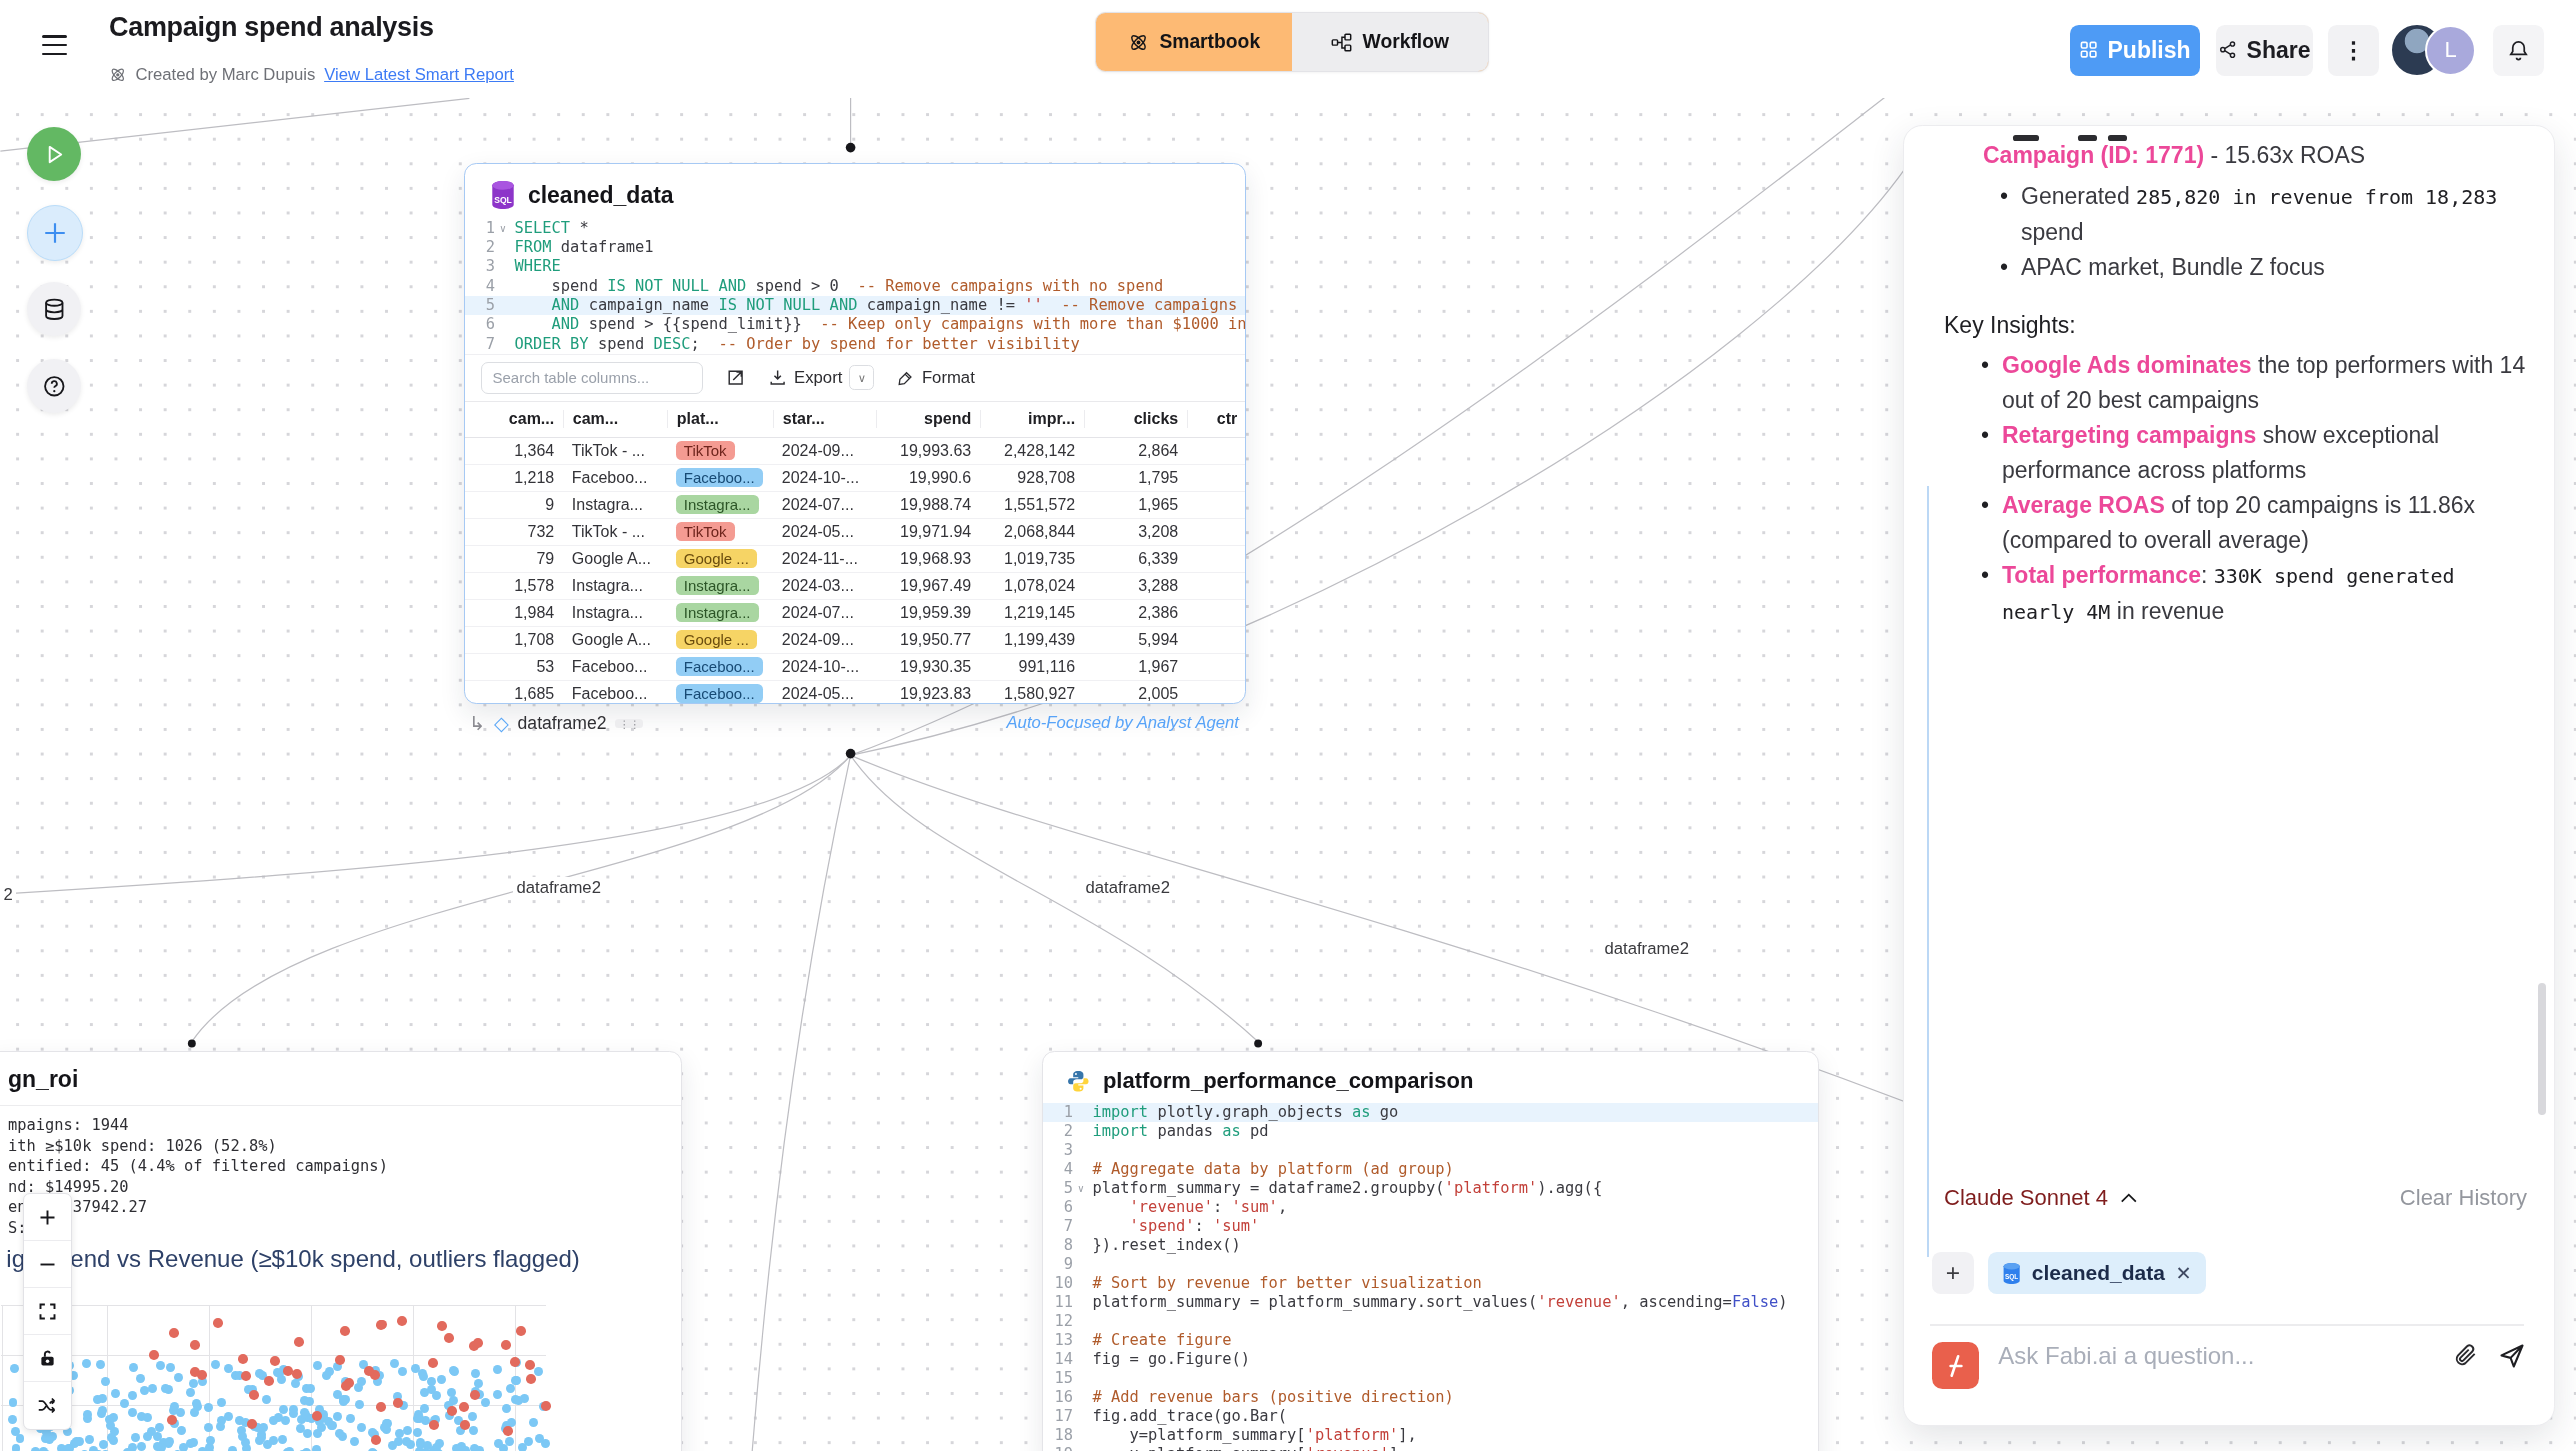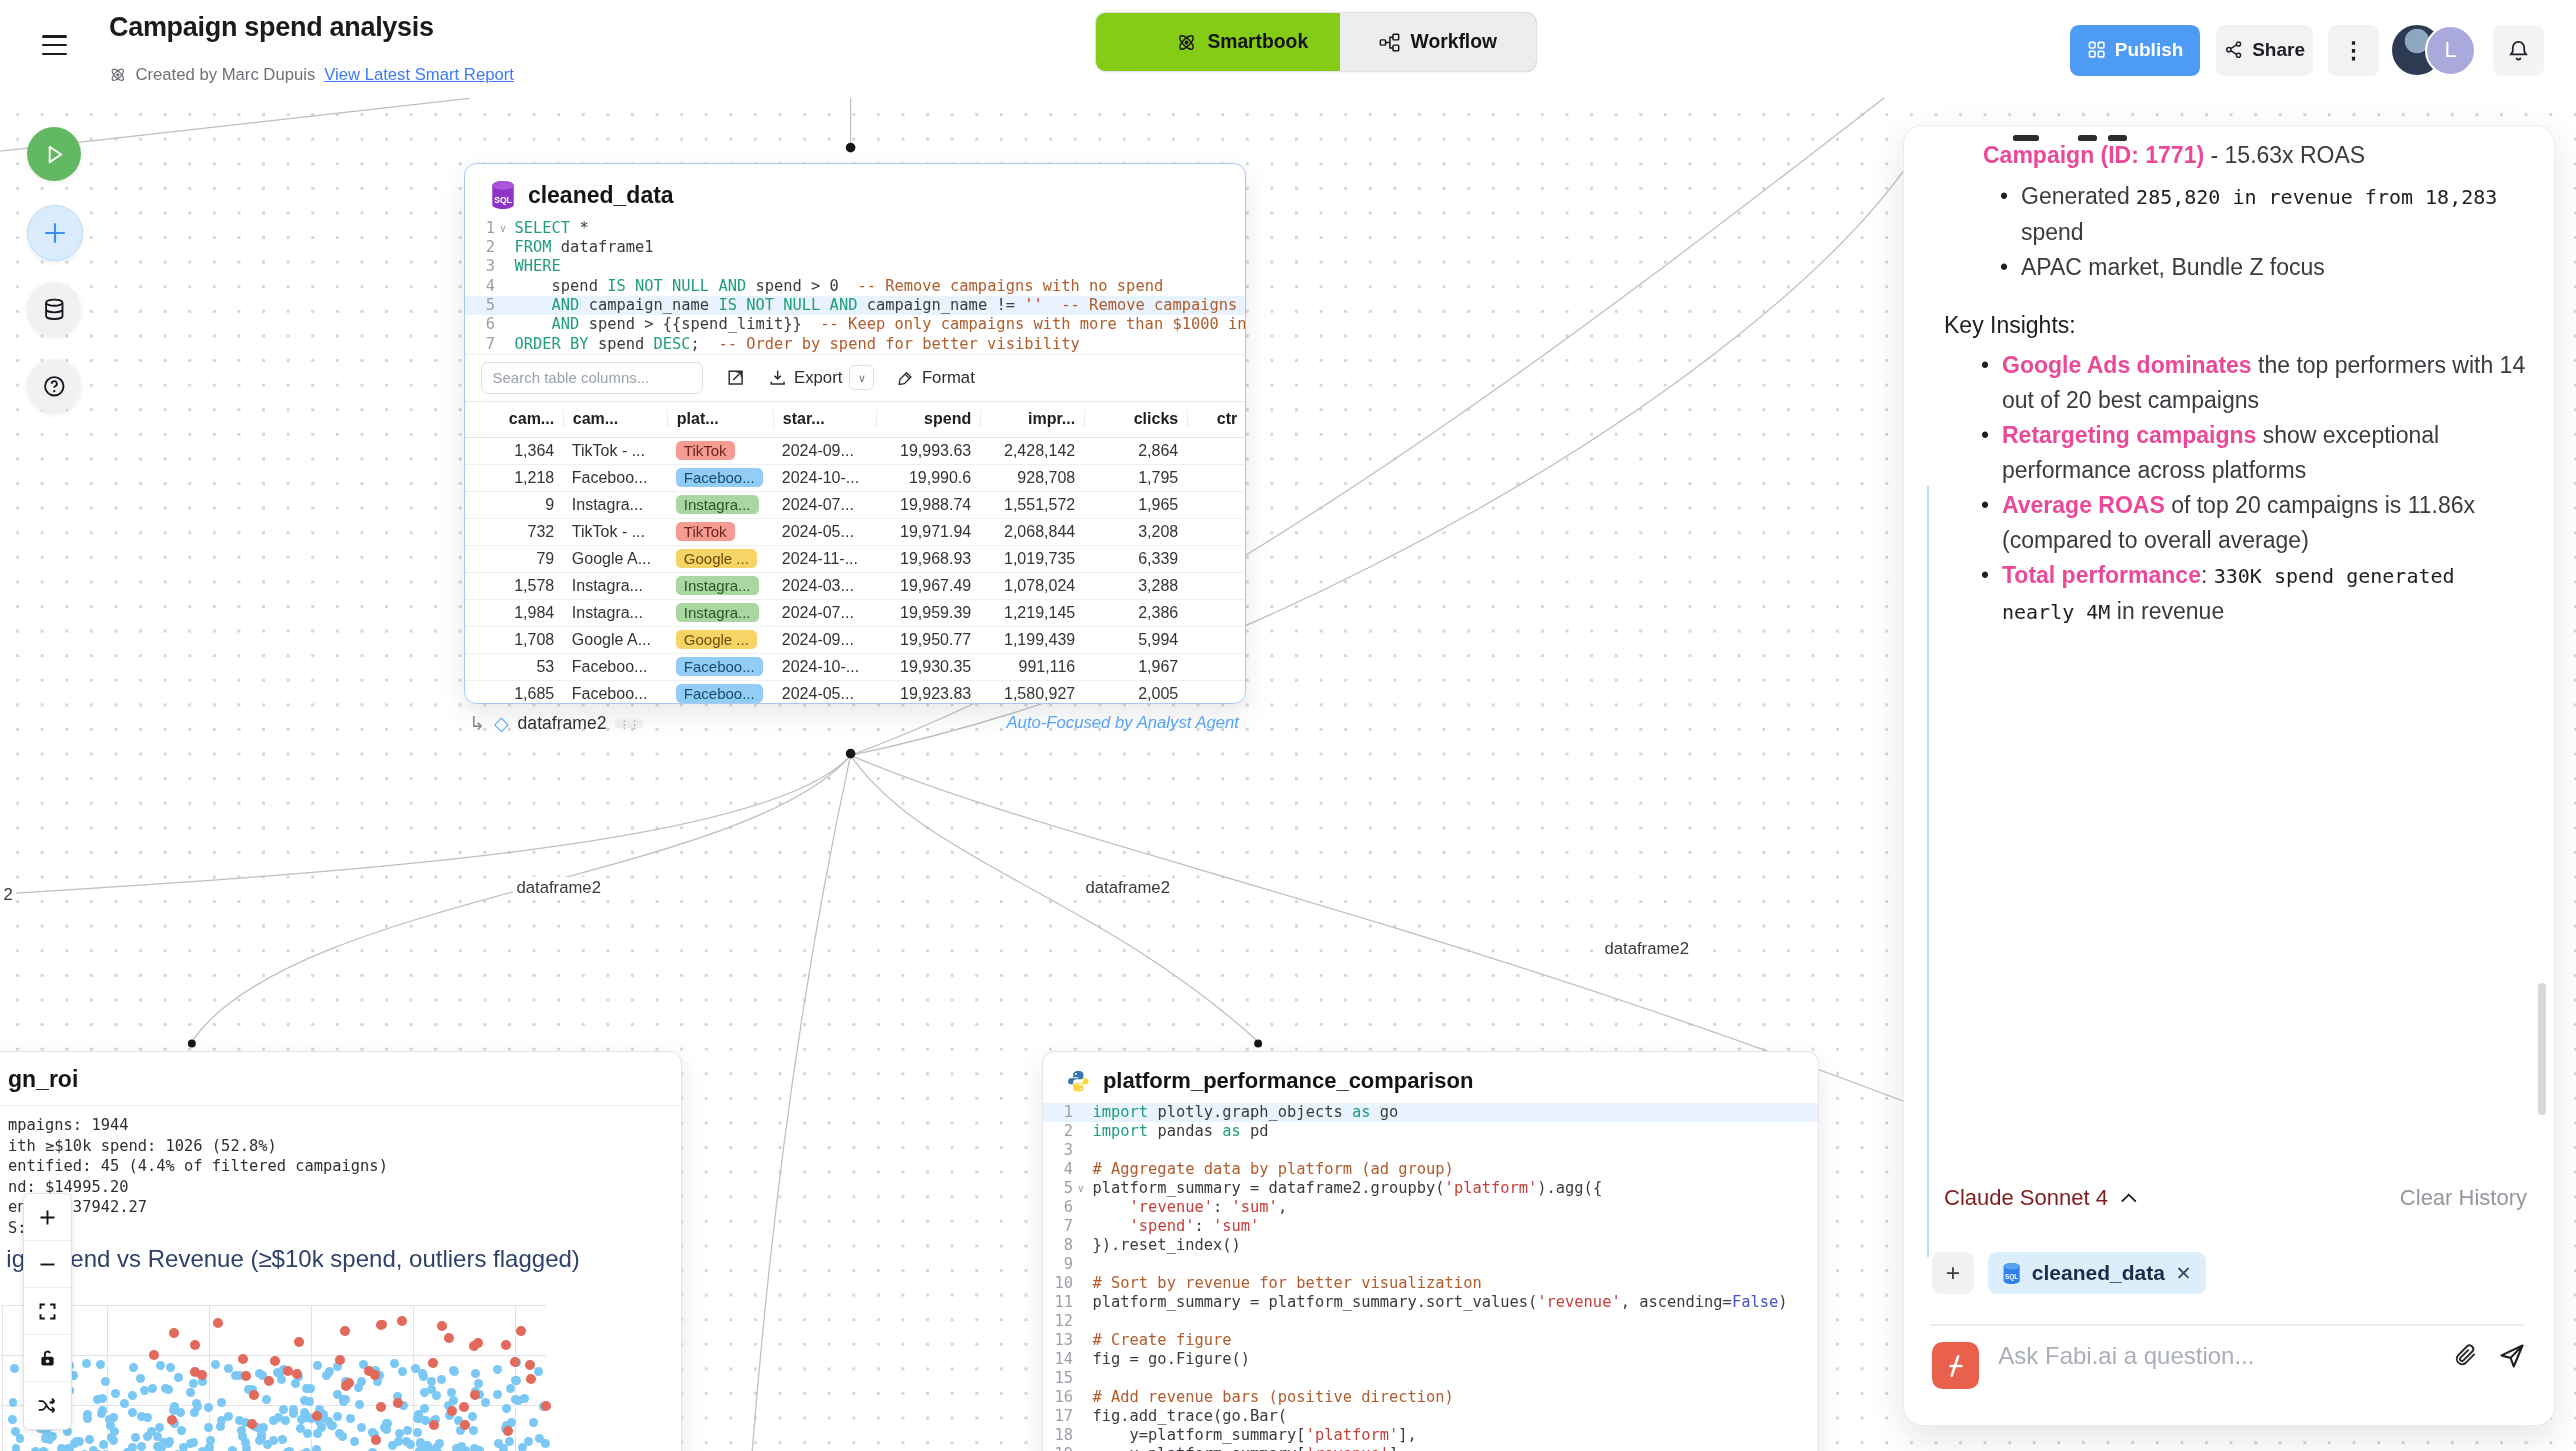--- a/index.html
+++ b/index.html
@@ -8,24 +8,24 @@
   
   #canvas{left:0;top:97px;width:2576px;height:1355px;background:radial-gradient(circle,#d6d6da 1.4px,transparent 1.6px) 5.3px 5.3px/24.6px 24.6px,#fff;}
   #edges{left:0;top:0;width:2576px;height:1451px;pointer-events:none;}
   .edge-label{position:absolute;font-size:16.7px;color:#3a3a3e;background:#fff;padding:0.9px 3.5px;border-radius:3.5px;white-space:nowrap;}
   
   #header{left:0;top:0;width:2576px;height:98px;background:#fff;z-index:30;}
   .burger span{display:block;width:24.6px;height:2.6px;background:#1b1b1f;border-radius:1.8px;margin-bottom:6.2px;}
   #page-title{left:109px;top:12.3px;font-size:27px;font-weight:bold;letter-spacing:-0.3px;}
   .subrow{left:109px;top:65px;display:flex;align-items:center;gap:8.8px;font-size:16.7px;color:#6e7076;}
   .subrow a{color:#3d7bf5;text-decoration:underline;cursor:pointer;}
-  .seg{left:1095px;top:12.3px;width:392px;height:58px;border:1.3px solid #e3e3e7;border-radius:10.5px;background:#84cc16;display:flex;overflow:hidden;box-shadow:0 0.9px 2.6px rgba(0,0,0,.05);padding-left:48px;}
+  .seg{left:1095px;top:12.3px;width:392px;height:58px;border:1.3px solid #e3e3e7;border-radius:10.5px;background:#fdba74;display:flex;overflow:hidden;box-shadow:0 0.9px 2.6px rgba(0,0,0,.05);}
   .seg-btn{flex:1;display:flex;align-items:center;justify-content:center;gap:10.5px;font-size:19.3px;font-weight:600;color:#141417;cursor:pointer;}
   .seg-btn.active{background:#ededef;}
-  .topbtn{height:51px;border-radius:8.8px;display:flex;align-items:center;justify-content:center;gap:8.8px;font-size:19px;font-weight:600;cursor:pointer;}
+  .topbtn{height:51px;border-radius:8.8px;display:flex;align-items:center;justify-content:center;gap:8.8px;font-size:23px;font-weight:600;cursor:pointer;}
   #btn-publish{left:2070px;top:24.6px;width:130px;background:#4e9bf5;color:#fff;}
   #btn-share{left:2216px;top:24.6px;width:97px;background:#f2f2f4;color:#1d1d22;}
   #btn-kebab{left:2328px;top:24.6px;width:51px;background:#f2f2f4;color:#1d1d22;font-size:23px;font-weight:bold;}
   .avatar{border-radius:50%;border:2.6px solid #fff;box-sizing:border-box;}
   #avatar-photo{left:2390px;top:23px;width:54px;height:54px;background:radial-gradient(circle at 50% 32%,#8fa6c0 0 28%,#2c3b52 30% 100%);}
   #avatar-l{left:2425px;top:24.6px;width:51px;height:51px;background:#a9a9dc;color:#fff;display:flex;align-items:center;justify-content:center;font-size:22px;}
   #btn-bell{left:2493px;top:24.6px;width:51px;background:#f4f4f6;}
   
   .fab{width:54px;height:54px;border-radius:50%;display:flex;align-items:center;justify-content:center;z-index:20;box-shadow:0 1.8px 5.3px rgba(0,0,0,.08);cursor:pointer;}
   #fab-run{left:27px;top:127px;background:#63b863;}

